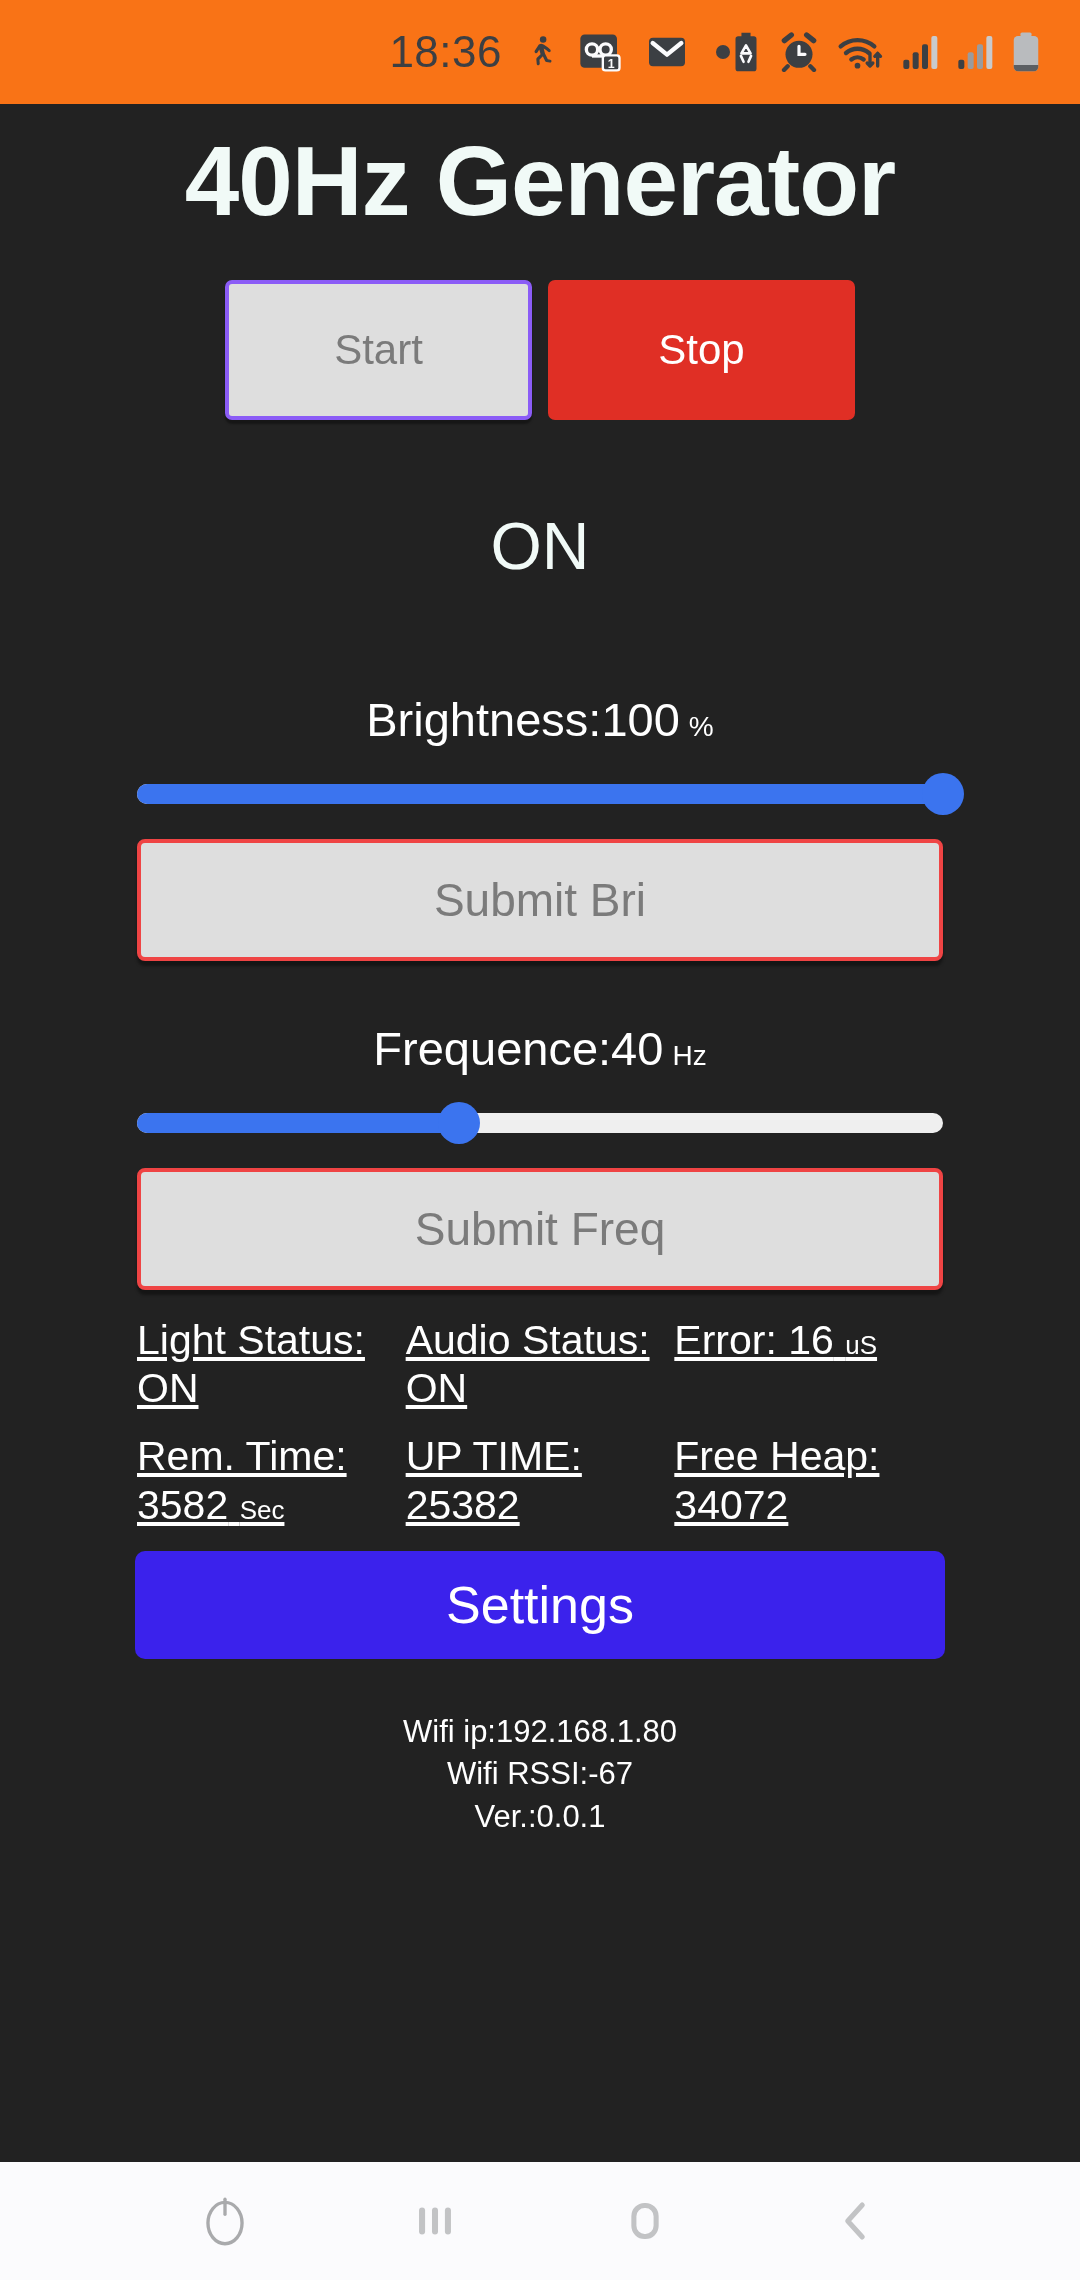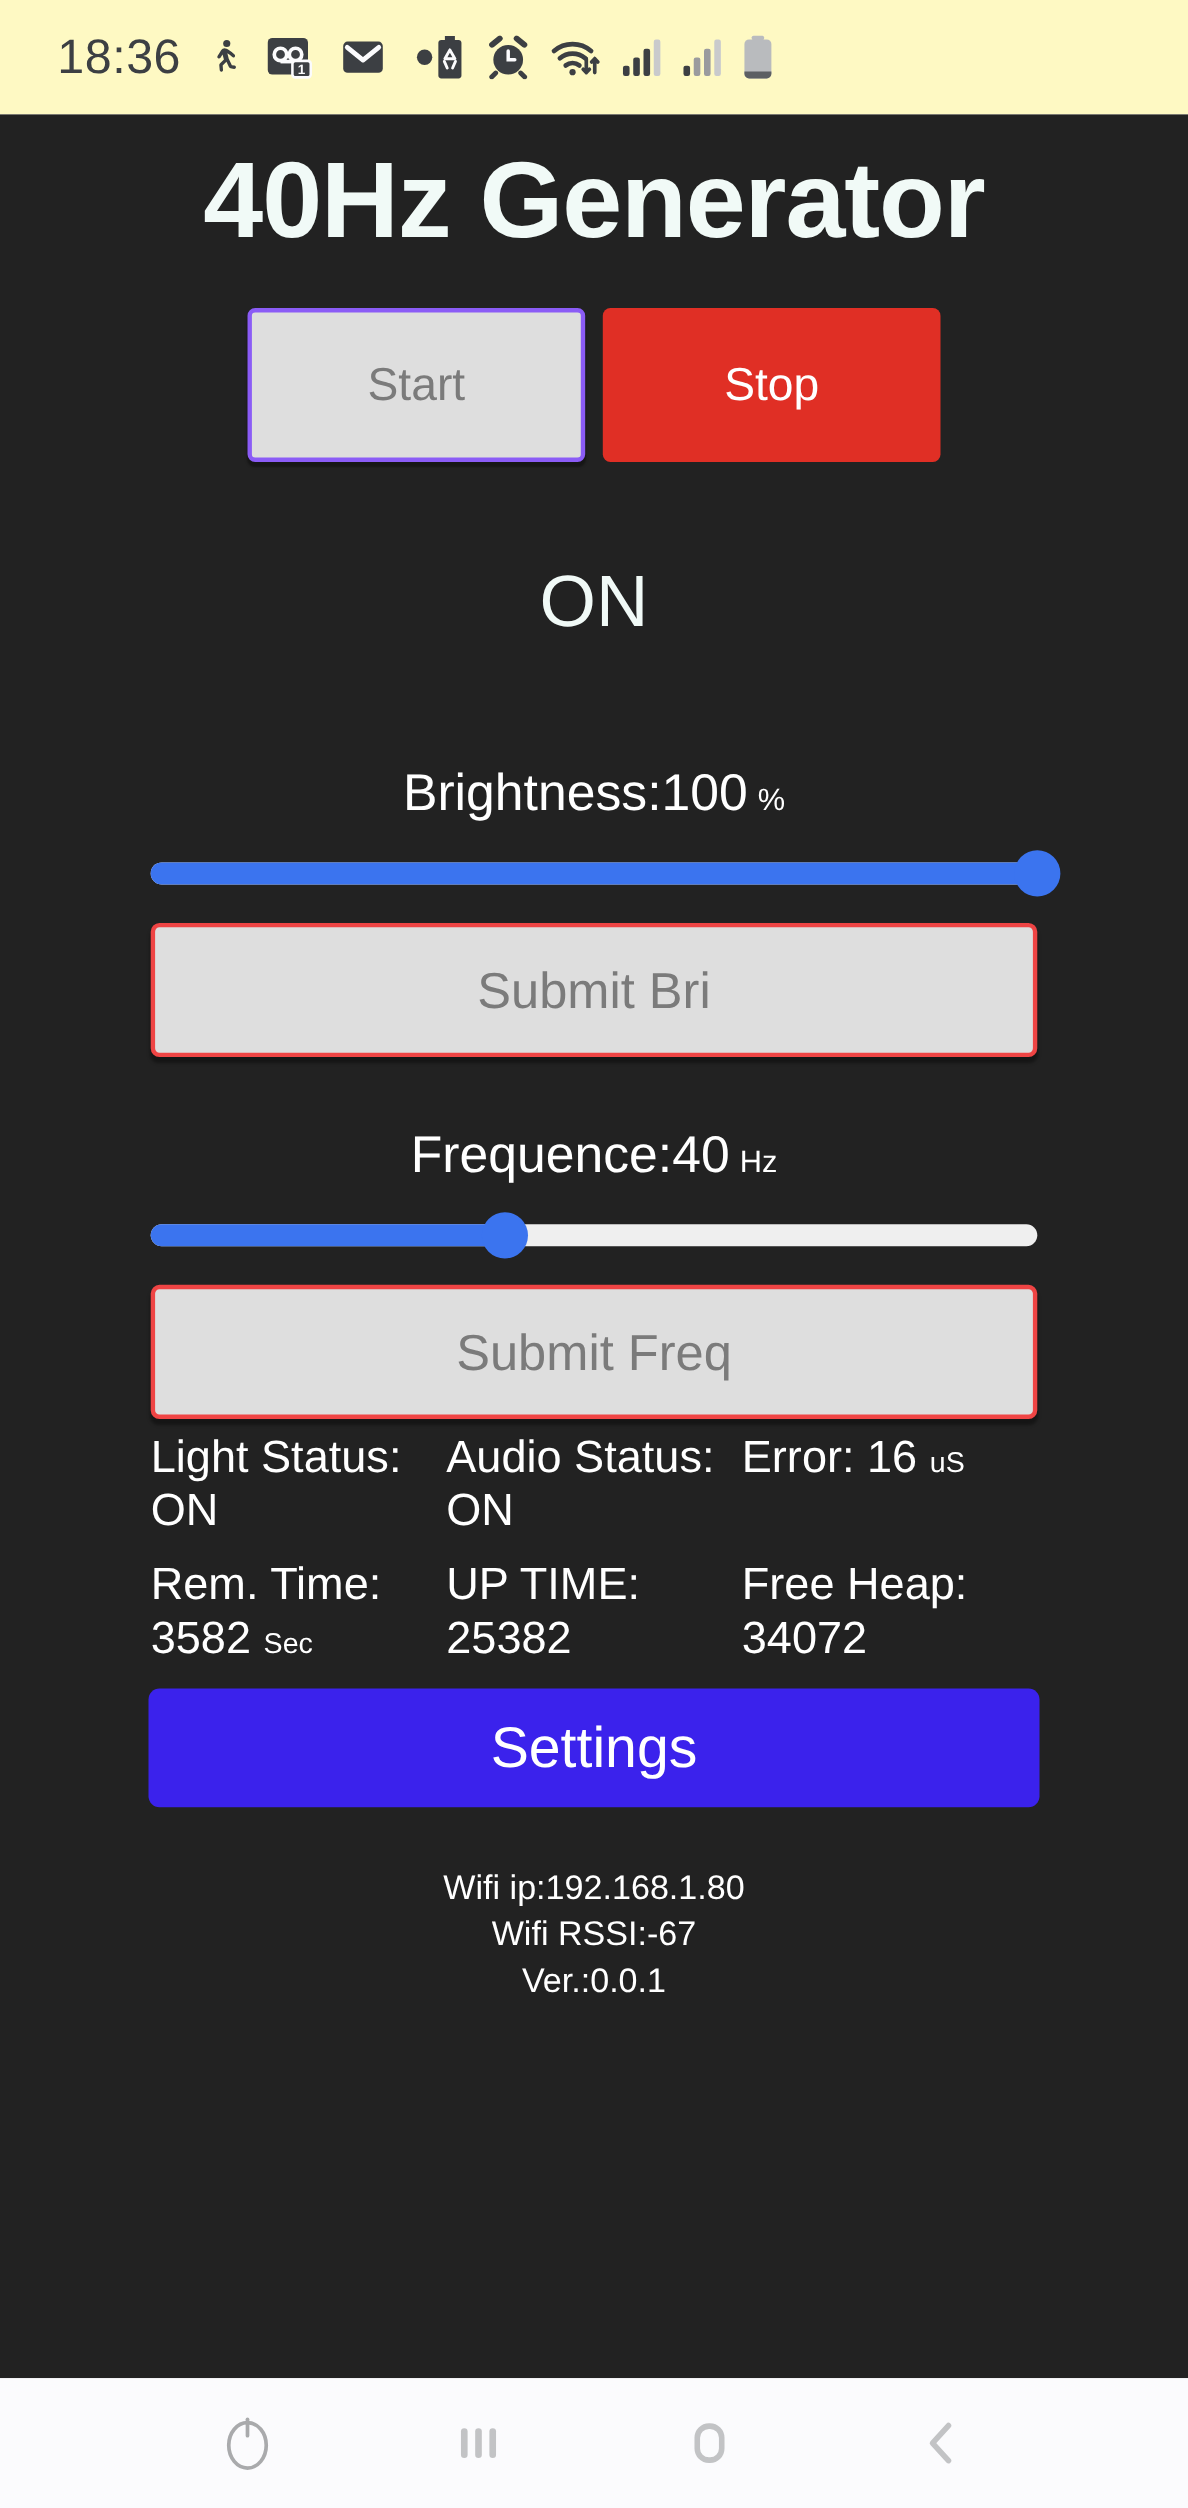--- a/index.html
+++ b/index.html
@@ -14,24 +14,24 @@
     width: 1080px;
     height: 2280px;
     display: flex;
     flex-direction: column;
     background: #ffffff;
   }
 
   
   .statusbar {
     height: 104px;
-    background: #fef9c3;
-    display: flex;
-    align-items: center;
-    justify-content: flex-start;
+    background: #f97316;
+    display: flex;
+    align-items: center;
+    justify-content: flex-end;
     padding: 0 39px 0 52px;
     flex: 0 0 104px;
   }
   .sb-left { display: flex; align-items: center; gap: 22px; }
   .sb-right { display: flex; align-items: center; gap: 17px; }
   .sb-clock {
     font-size: 44px;
     color: #3c3f43;
     letter-spacing: 0.5px;
     font-family: "Liberation Sans", sans-serif;
@@ -156,25 +156,26 @@
     border: 4px solid #ef4444;
     border-radius: 8px;
     box-shadow: 0 5px 3px rgba(0,0,0,0.38);
     cursor: pointer;
     font-family: "Liberation Sans", sans-serif;
   }
 
   
   .info-grid {
     width: 806px;
-    margin-top: 10px;
+    margin-top: 26px;
     display: grid;
     grid-template-columns: 1fr 1fr 1fr;
     row-gap: 20px;
     color: #ffffff;
+    text-decoration: underline;
   }
   .info-cell {
     font-size: 41px;
     line-height: 1.18;
     padding-right: 8px;
   }
   .info-cell .unit { font-size: 26px; }
 
   .settings-btn {
     width: 810px;

